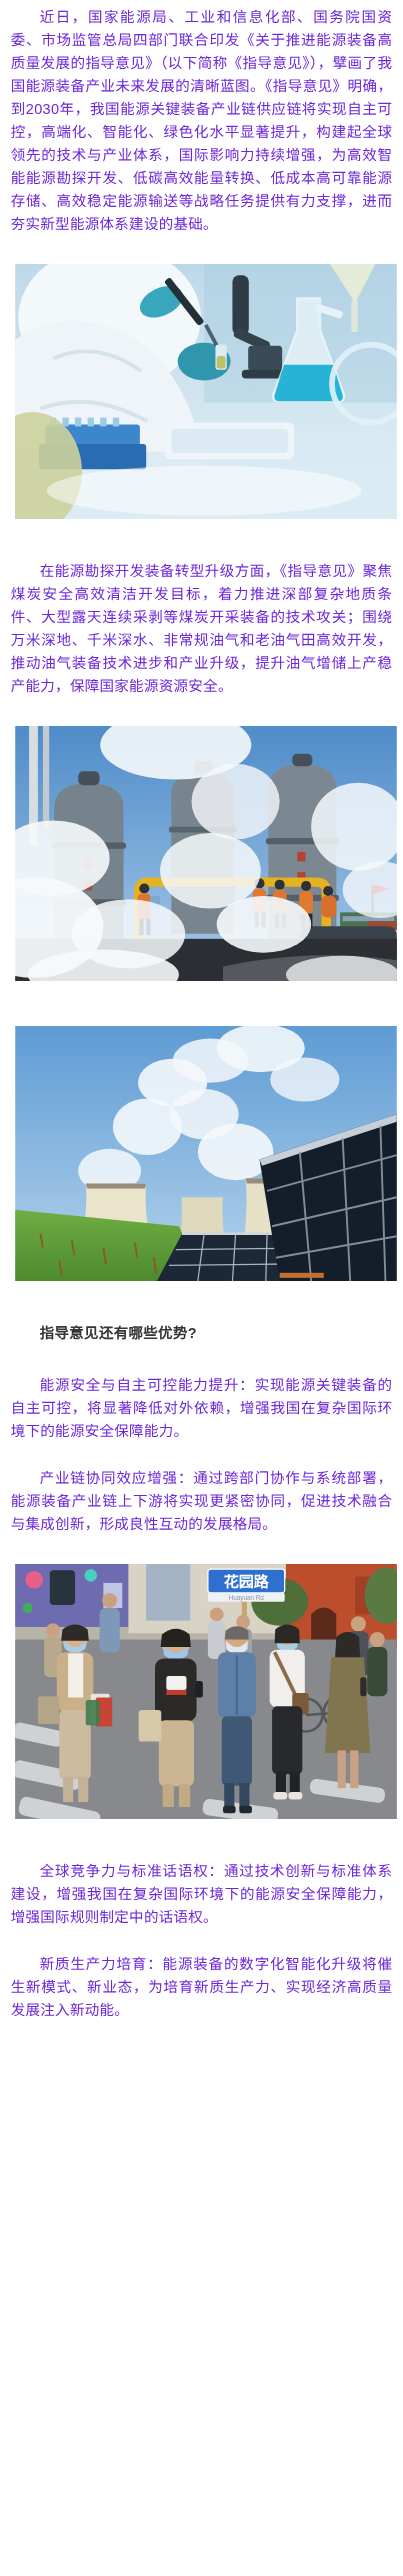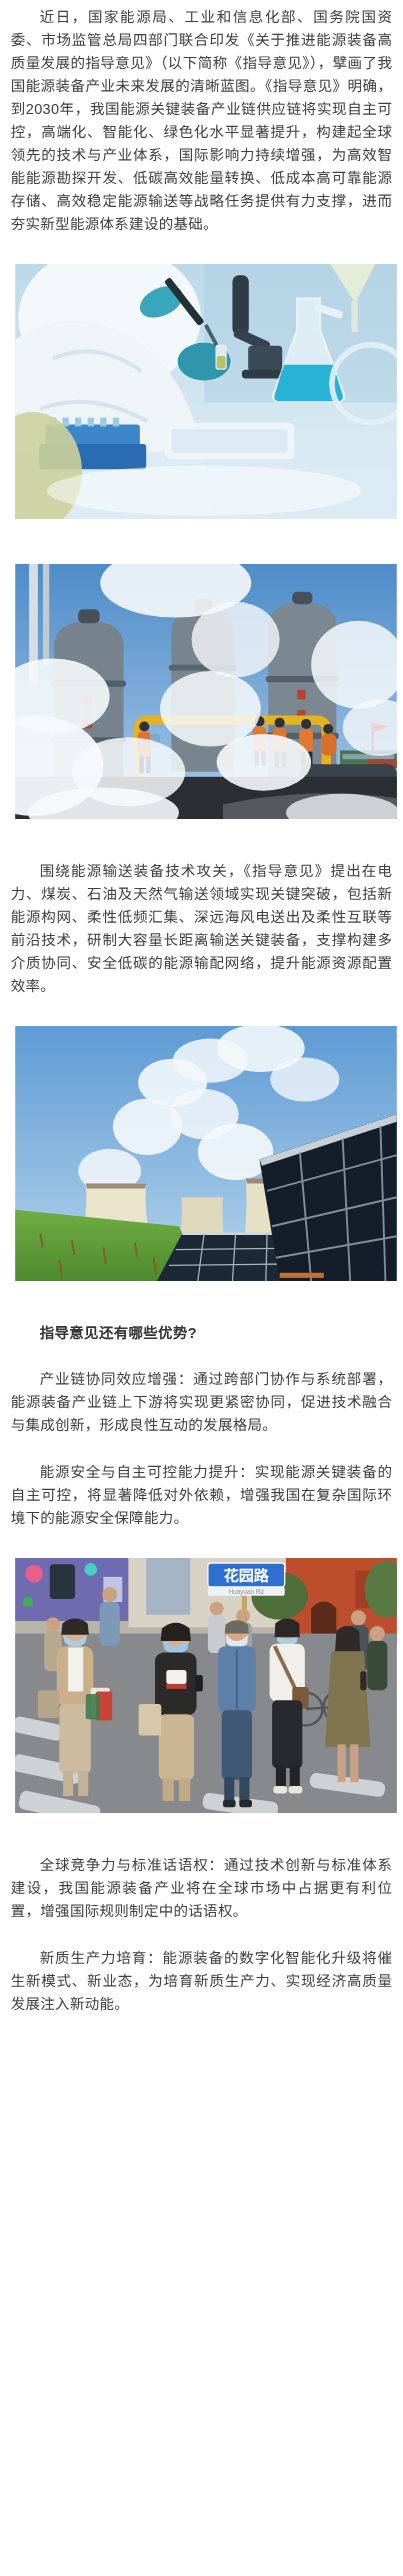--- a/index.html
+++ b/index.html
@@ -1,25 +1,25 @@
 <!DOCTYPE html>
 <html lang="zh-CN" style="font-size:10px"><head>
 <meta charset="utf-8">
 <style>
   html,body{margin:0;padding:0;background:#ffffff;}
   body{width:403px;font-family:"Liberation Sans","DejaVu Sans",sans-serif;}
   .content{box-sizing:border-box;width:403px;padding:6.3px 10.7px 5px;background:#fff;}
   p.para{
-    font-size:14.5px;line-height:23px;color:#404040;
+    font-size:14.5px;line-height:23px;color:#6d28d9;
     text-align:justify;text-indent:2em;margin:0 0 24px;
     word-break:break-all;letter-spacing:0.3px;
   }
   h2.subhead{
     font-size:14.5px;line-height:23px;color:#353535;font-weight:bold;
-    text-indent:2em;margin:0 0 23px;letter-spacing:0.3px;
+    text-indent:2em;margin:0 0 29px;letter-spacing:0.3px;
   }
   figure.photo{margin:0 0 37px;width:382px;height:255px;overflow:hidden;padding:4px;}
   figure.photo svg{display:block;width:382px;height:255px;}
   p.last{margin-bottom:0;}
 </style>
 </head>
 <body>
 
 <div class="content">
 
@@ -77,20 +77,21 @@
       </g>
       <g>
         <rect x="238" y="252" width="205" height="58" rx="8" fill="#eef6fa" opacity="0.95"></rect>
         <rect x="248" y="262" width="185" height="38" rx="5" fill="#dcebf3"></rect>
       </g>
       <ellipse cx="28" cy="330" rx="78" ry="95" fill="#ccd29c" opacity="0.9"></ellipse>
       <ellipse cx="300" cy="360" rx="250" ry="40" fill="#ffffff" opacity="0.5"></ellipse>
     </svg>
   </figure>
 
+  <p class="para">在能源勘探开发装备转型升级方面，《指导意见》聚焦煤炭安全高效清洁开发目标，着力推进深部复杂地质条件、大型露天连续采剥等煤炭开采装备的技术攻关；围绕万米深地、千米深水、非常规油气和老油气田高效开发，推动油气装备技术进步和产业升级，提升油气增储上产稳产能力，保障国家能源资源安全。</p>
 
   <figure class="photo">
     <svg viewBox="0 0 606 405">
       <defs>
         <linearGradient id="sky2" x1="0" y1="0" x2="0" y2="1">
           <stop offset="0" stop-color="#4f8cc9"></stop>
             <stop offset="1" stop-color="#a7c9e8"></stop>
         </linearGradient>
       </defs>
       <rect width="606" height="405" fill="url(#sky2)"></rect>
@@ -174,21 +175,20 @@
         <ellipse cx="390,"></ellipse>
         <ellipse cx="395" cy="315" rx="75" ry="45" opacity="0.9"></ellipse>
         <ellipse cx="545" cy="160" rx="75" ry="70" opacity="0.85"></ellipse>
         <ellipse cx="580" cy="260" rx="60" ry="45" opacity="0.8"></ellipse>
         <ellipse cx="140" cy="395" rx="120" ry="40" opacity="0.9"></ellipse>
         <ellipse cx="520" cy="395" rx="90" ry="30" opacity="0.75"></ellipse>
       </g>
     </svg>
   </figure>
 
-  <p class="para">围绕能源输送装备技术攻关，《指导意见》提出在电力、煤炭、石油及天然气输送领域实现关键突破，包括新能源构网、柔性低频汇集、深远海风电送出及柔性互联等前沿技术，研制大容量长距离输送关键装备，支撑构建多介质协同、安全低碳的能源输配网络，提升能源资源配置效率。</p>
 
   <figure class="photo">
     <svg viewBox="0 0 606 405">
       <defs>
         <linearGradient id="sky3" x1="0" y1="0" x2="0" y2="1">
           <stop offset="0" stop-color="#5e9bd4"></stop>
             <stop offset="1" stop-color="#b5d4ec"></stop>
         </linearGradient>
         <linearGradient id="grass" x1="0" y1="0" x2="0" y2="1">
           <stop offset="0" stop-color="#6fae42"></stop>
@@ -245,22 +245,22 @@
           <line x1="580" y1="158" x2="588" y2="405"></line>
         </g>
         <rect x="420" y="392" width="70" height="8" fill="#c4702e"></rect>
       </g>
     </svg>
   </figure>
 
 
   <h2 class="subhead">指导意见还有哪些优势?</h2>
 
+  <p class="para">能源安全与自主可控能力提升：实现能源关键装备的自主可控，将显著降低对外依赖，增强我国在复杂国际环境下的能源安全保障能力。</p>
   <p class="para">产业链协同效应增强：通过跨部门协作与系统部署，能源装备产业链上下游将实现更紧密协同，促进技术融合与集成创新，形成良性互动的发展格局。</p>
-  <p class="para">能源安全与自主可控能力提升：实现能源关键装备的自主可控，将显著降低对外依赖，增强我国在复杂国际环境下的能源安全保障能力。</p>
 
   <figure class="photo">
     <svg viewBox="0 0 606 405">
       <rect width="606" height="405" fill="#b9b4a8"></rect>
       <g>
         <rect x="0" y="0" width="180" height="100" fill="#6f6bb0"></rect>
         <circle cx="30" cy="25" r="14" fill="#e8608a"></circle>
         <circle cx="120" cy="18" r="10" fill="#48cfc0"></circle>
         <rect x="55" y="10" width="40" height="55" rx="6" fill="#27333d"></rect>
         <rect x="140" y="30" width="30" height="40" fill="#d6dcf2" opacity="0.8"></rect>
@@ -378,17 +378,17 @@
         <path d="M513,132 Q528,150 543,132 L543,143 Q528,158 513,143 Z" fill="#9fc6e8"></path>
         <path d="M510,116 Q528,100 546,116 L548,150 L508,150 Z" fill="#2d2a28"></path>
         <path d="M502,148 L554,148 L564,300 L492,300 Z" fill="#80754f"></path>
         <rect x="512" y="296" width="13" height="60" fill="#c9a184"></rect>
           <rect x="532" y="296" width="13" height="60" fill="#c9a184"></rect>
         <rect x="548" y="180" width="10" height="30" rx="4" fill="#2e2b28"></rect>
       </g>
     </svg>
   </figure>
 
-  <p class="para">全球竞争力与标准话语权：通过技术创新与标准体系建设，我国能源装备产业将在全球市场中占据更有利位置，增强国际规则制定中的话语权。</p>
+  <p class="para">全球竞争力与标准话语权：通过技术创新与标准体系建设，增强我国在复杂国际环境下的能源安全保障能力，增强国际规则制定中的话语权。</p>
   <p class="para last">新质生产力培育：能源装备的数字化智能化升级将催生新模式、新业态，为培育新质生产力、实现经济高质量发展注入新动能。</p>
 
 </div>
 
 
 </body></html>

